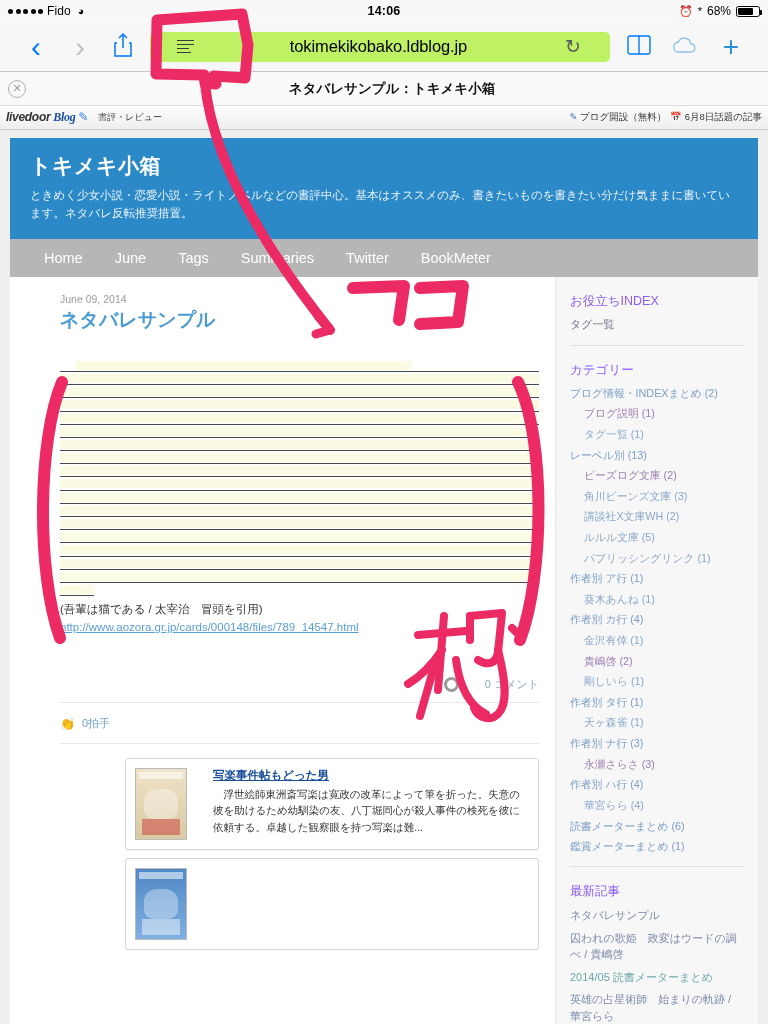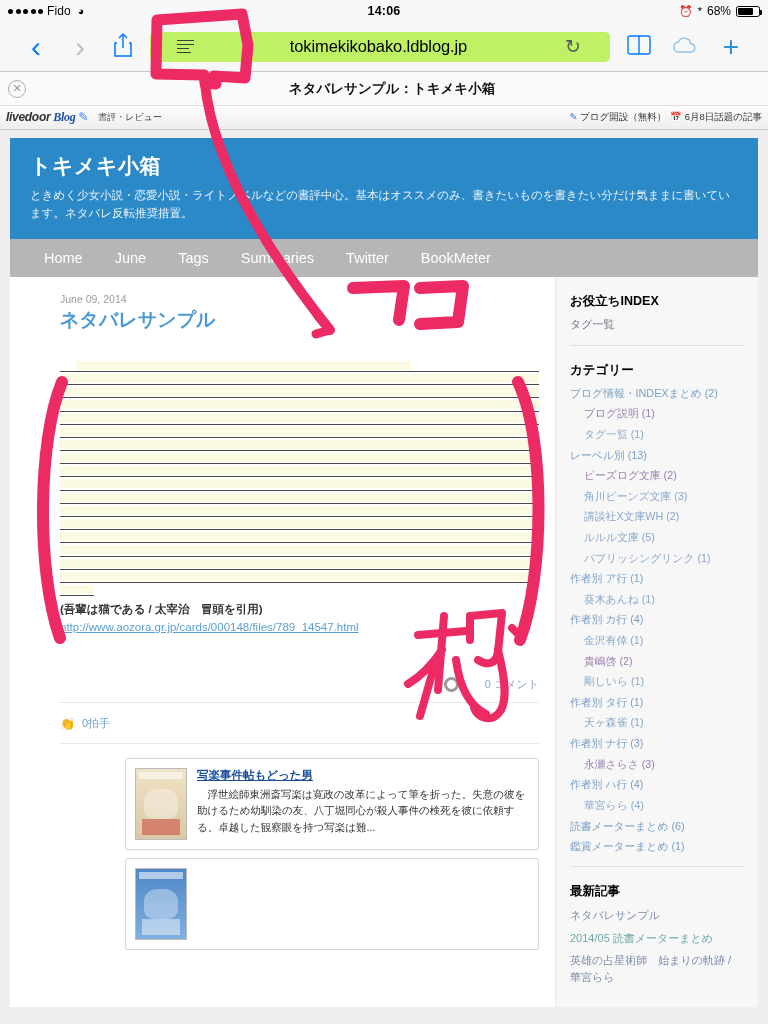--- a/index.html
+++ b/index.html
@@ -138,52 +138,52 @@
     overflow:hidden;
   }
   .spoiler .ln i {
     display:block; height: 9px; background:#fbfbe3; margin-top:2px;
     border-radius: 1px;
   }
   .spoiler .ln.first i { margin-left: 16px; width: 70%; }
   .spoiler .ln.last  { width: 7%; }
   .spoiler .ln.last i { width: 100%; }
 
-  .post-credit { font-size:11.5px; color:#333; margin-top:3px;font-weight:bold; }
+  .post-credit { font-size:11.5px; color:#333; margin-top:3px; }
   .post-link { font-size:11.5px; color:#5a9fd4; display:inline-block; margin-top:2px; word-break:break-all;}
 
   .comment-row { display:flex; justify-content:flex-end; align-items:center; gap:7px; margin-top:42px; padding-bottom:10px; border-bottom:1px solid #e8e8e8;}
   .comment-ico { width:15px; height:15px; border-radius:50%; border:3.5px solid #9b9b9b; }
   .comment-txt { font-size:11px; color:#8aa8bf;margin-left:19px; }
   .clap-row { display:flex; align-items:center; gap:7px; padding: 13px 0 12px 0; border-bottom:1px solid #e8e8e8; }
   .clap-ico { font-size:12px; }
   .clap-txt { font-size:11px; color:#6fa3cc; }
 
   
   .related { padding: 14px 0 0 65px; }
   .rel-card {
     border:1px solid #d7d7d7; border-radius:3px; background:#fff;
-    display:flex; gap:10px; padding:9px; margin-bottom:8px;
+    display:flex; gap:26px; padding:9px; margin-bottom:8px;
     box-shadow: 0 1px 1px rgba(0,0,0,.04);
   }
   .rel-thumb {
     width:52px; height:72px; flex-shrink:0; border:1px solid #bbb; position:relative; overflow:hidden;
   }
   .rel-thumb.a { background: linear-gradient(#efe2c6, #d9c9a4); }
   .rel-thumb.b { background: linear-gradient(#4f88c8, #7fb0e0); }
   .rel-thumb .cap { position:absolute; top:3px; left:3px; right:3px; height:7px; background:rgba(255,255,255,.55); }
   .rel-thumb .face { position:absolute; top:20px; left:8px; width:34px; height:30px; background:rgba(255,255,255,.35); border-radius:40% 40% 30% 30%; }
   .rel-thumb .bot { position:absolute; bottom:4px; left:6px; right:6px; height:16px; background:rgba(200,40,40,.45); }
   .rel-thumb.b .bot { background:rgba(255,255,255,.45); }
   .rel-body { flex:1; }
   .rel-title { font-size:11.5px; color:#1a4f9c; font-weight:bold; text-decoration:underline; display:block; margin-bottom:3px;}
   .rel-desc { font-size:10.5px; color:#333; line-height:1.55; }
 
   
-  .side-h { font-size:12.5px; font-weight:bold; color:#000000; margin-bottom:7px; }
+  .side-h { font-size:12.5px; font-weight:normal; color:#8b5cf6; margin-bottom:7px; }
   .side-h.sp { margin-top:16px; }
   .side-link { font-size:11px; color:#6c6c80; display:block; margin-bottom:6px; text-decoration:none; line-height:1.45;}
   .side-sep { border-top:1px solid #e0e0e4; margin:12px 0 0 0; }
   .cat-item { font-size:10.8px; color:#7b9fc4; display:block; margin-bottom:5.5px; text-decoration:none; line-height:1.4;}
   .cat-item.sub { padding-left:14px; color:#8aa9c9; }
   .cat-item.vis { color:#9b7fae; }
   .latest-link { font-size:11px; color:#7b8aa8; display:block; margin-bottom:6px; text-decoration:none; line-height:1.5; }
   .latest-link.teal { color:#6fa8a8; }
 
   
@@ -420,20 +420,21 @@
             <a href="#" class="cat-item">作者別 ハ行 (4)</a>
             <a href="#" class="cat-item sub">華宮らら (4)</a>
             <a href="#" class="cat-item">読書メーターまとめ (6)</a>
             <a href="#" class="cat-item">鑑賞メーターまとめ (1)</a>
           </div>
 
         <div class="side-sep"></div>
         <div class="side-h sp">最新記事</div>
         <div id="latest-list">
             <a href="#" class="latest-link">ネタバレサンプル</a>
+            <a href="#" class="latest-link">囚われの歌姫　政変はウードの調べ / 貴嶋啓</a>
             <a href="#" class="latest-link teal">2014/05 読書メーターまとめ</a>
             <a href="#" class="latest-link">英雄の占星術師　始まりの軌跡 / 華宮らら</a>
           </div>
 
       </div>
     </div>
   </div>
 
   <svg class="ink" viewBox="0 0 768 1024" xmlns="http://www.w3.org/2000/svg">
     <g fill="none" stroke="#ec2a64" stroke-width="11" stroke-linecap="round" stroke-linejoin="round">

